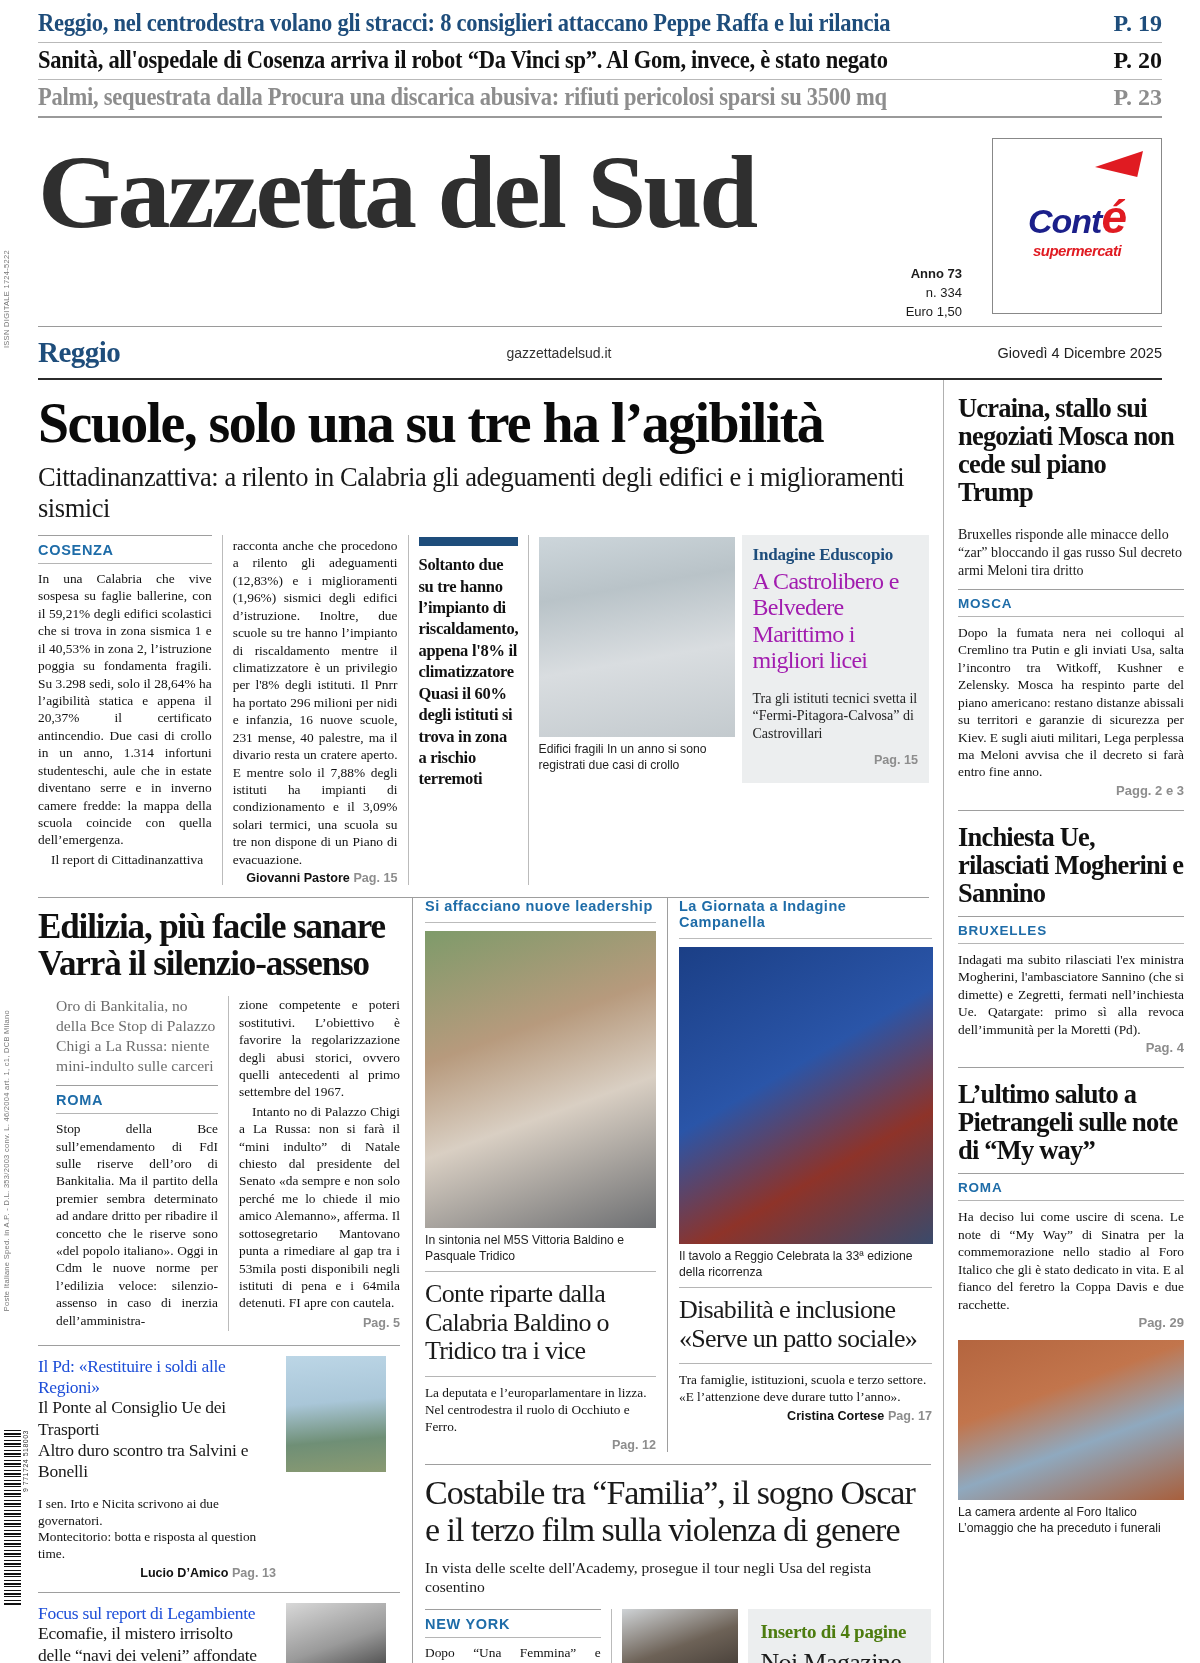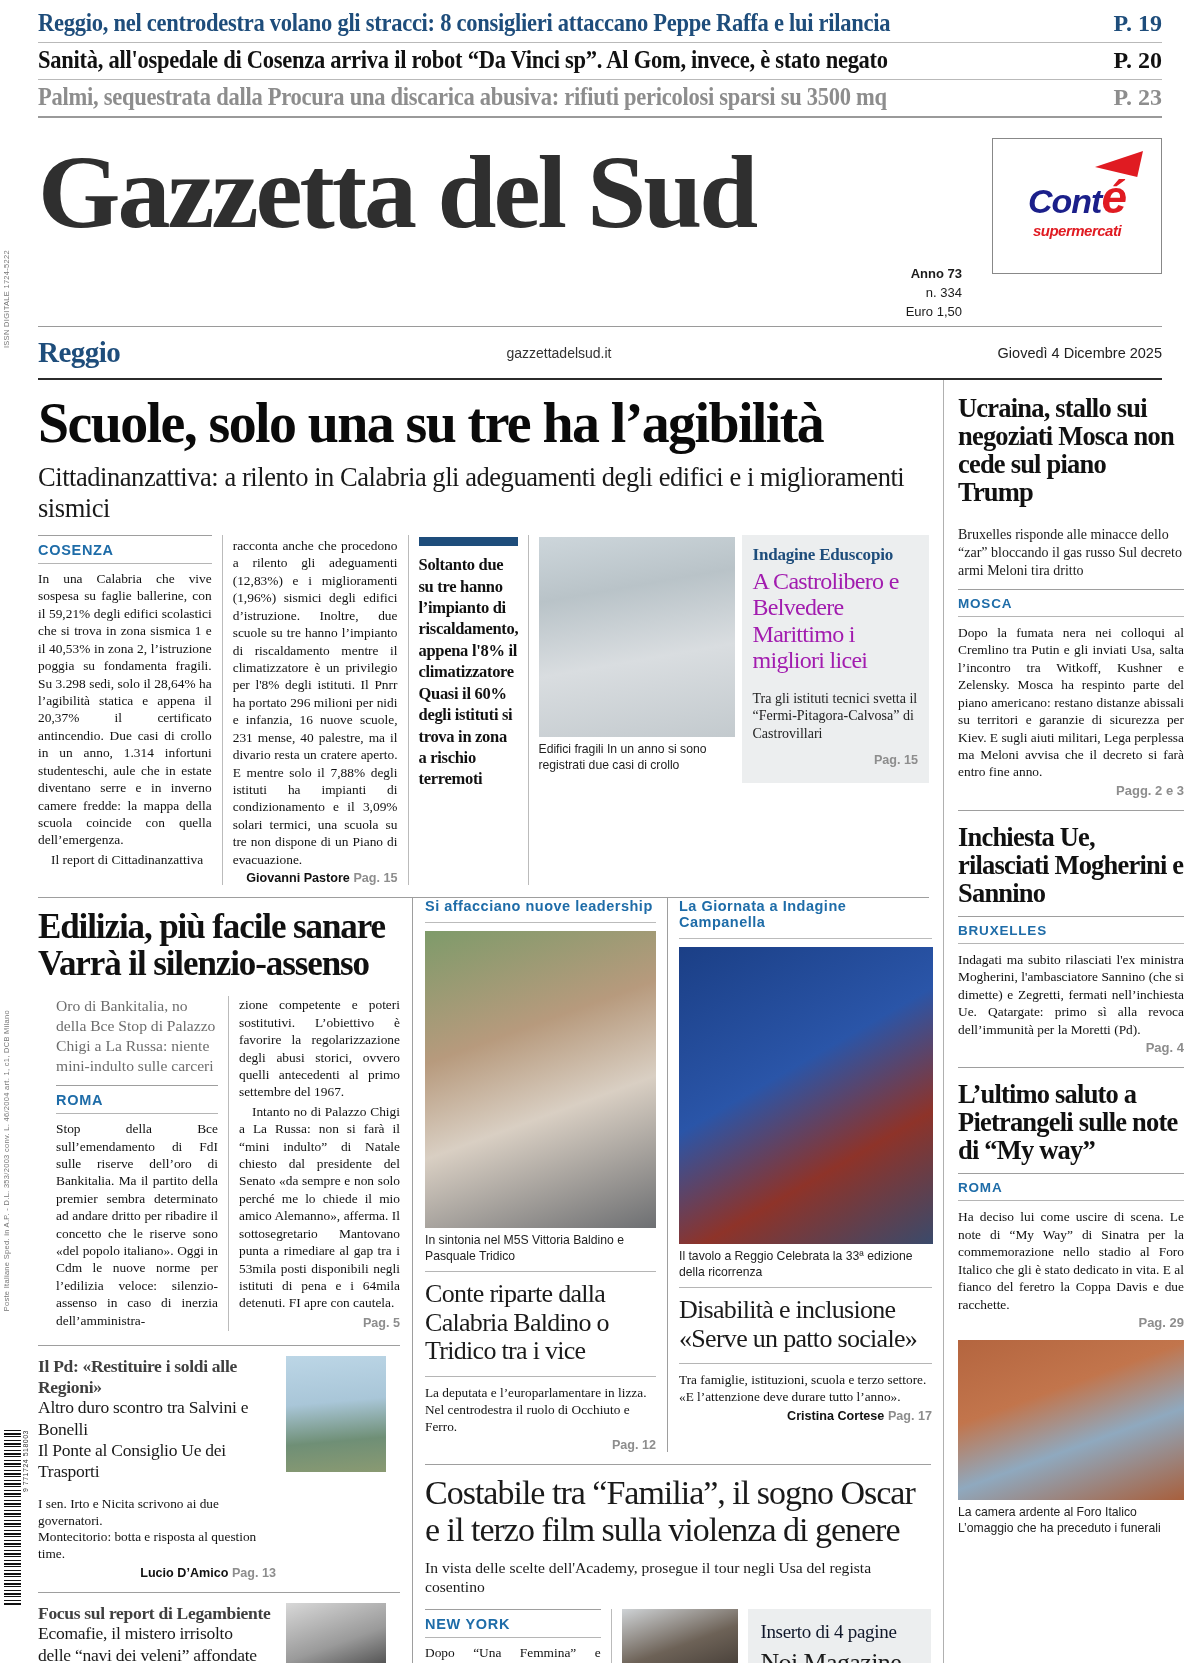--- a/index.html
+++ b/index.html
@@ -68,21 +68,21 @@
     transform:scaleX(1.02); transform-origin:left top;
     font-family:"Liberation Serif", serif;
     padding-top:6px;
   }
   .issue {
     position:absolute; right:200px; bottom:-8px; text-align:right;
     font-family:"Liberation Sans", sans-serif; font-size:13px; line-height:1.45; color:#1b1b1b;
   }
   .issue .b { font-weight:bold; }
   .advert {
-    position:absolute; right:0; top:4px; width:170px; height:136px;
+    position:absolute; right:0; top:4px; width:170px; height:176px;
     border:1px solid #888; background:#fff;
     display:flex; flex-direction:column; align-items:center; justify-content:center;
   }
   .advert .ad-main {
     font-family:"Liberation Sans", sans-serif; font-weight:bold;
     font-size:34px; font-style:italic; line-height:1;
     color:#1b1f8a; letter-spacing:-1px;
   }
   .advert .ad-main .e { color:#e01b22; font-size:46px; }
   .advert .ad-sub {
@@ -161,21 +161,21 @@
   .box-kick {
     font-size:17px; font-weight:bold; color:#1e4d7b; margin-bottom:3px; letter-spacing:-0.2px;
   }
   .box-head { font-size:24px; line-height:1.10; letter-spacing:-0.7px; color:#a21caf; }
   .box-sub { font-size:14px; line-height:1.26; color:#222; margin-top:16px; }
 
   
   .sec-head2 { font-size:35px; font-weight:bold; line-height:1.06; letter-spacing:-1.1px; margin-top:10px; }
   .deck-grey { font-size:15.6px; line-height:1.28; color:#6d6d6d; }
 
-  .minihead-blue { font-size:17.5px; font-weight:bold; color:#404040; letter-spacing:-0.3px; line-height:1.18;}
+  .minihead-blue { font-size:17.5px; font-weight:normal; color:#1d4ed8; letter-spacing:-0.3px; line-height:1.18;}
   .minihead-blk { font-size:17.5px; line-height:1.22; letter-spacing:-0.25px; color:#1a1a1a; }
   .mini-sub { font-size:13.3px; line-height:1.26; margin-top:13px; }
 
   .topic-kick {
     font-family:"Liberation Sans", sans-serif; font-weight:bold; font-size:14.5px;
     color:#1e6ca8; letter-spacing:.5px;
   }
 
   .hl-serif { font-size:26px; line-height:1.1; letter-spacing:-0.7px; color:#1a1a1a; }
   .big-serif { font-size:34px; line-height:1.08; letter-spacing:-1px; color:#1a1a1a; }
@@ -322,22 +322,22 @@
                 <div class="pageref" style="text-align:right;margin-top:4px;">Pag. 5</div>
               </div>
             </div>
           </div>
 
           <div class="rule-med" style="margin-top:14px;"></div>
 
           <div class="flexrow" style="margin-top:10px;">
             <div style="width:248px;padding-right:10px;">
               <div class="minihead-blue">Il Pd: «Restituire i soldi alle Regioni»</div>
+              <div class="minihead-blk">Il Ponte al Consiglio Ue dei Trasporti</div>
               <div class="minihead-blk">Altro duro scontro tra Salvini e Bonelli</div>
-              <div class="minihead-blk">Il Ponte al Consiglio Ue dei Trasporti</div>
               <div class="mini-sub">I sen. Irto e Nicita scrivono ai due governatori.</div>
               <div class="mini-sub" style="margin-top:0;">Montecitorio: botta e risposta al question time.</div>
               <div class="byline">
                 <b>Lucio D’Amico</b>
                 <span>Pag. 13</span>
               </div>
             </div>
             <div class="photo ph-bridge" style="width:100px;height:116px;"></div>
           </div>
 
@@ -403,21 +403,21 @@
                 <div class="kicker">NEW YORK</div>
                 <p class="body">Dopo “Una Femmina” e “Familia” (candidato per l’Italia agli Oscar), Francesco Costabile sta già preparando la sua terza opera, sulla storia vera di una donna impegnata nella lotta contro la criminalità.</p>
 
               </div>
               <div style="width:130px;padding-left:10px;border-left:1px solid #bbb;">
                 <div class="photo ph-woman" style="width:116px;height:124px;"></div>
 
               </div>
               <div style="width:191px;padding-left:8px;">
                 <div class="box-grey" style="height:170px;padding:12px 12px;">
-                  <div style="font-size:19px;font-weight:normal;color:#0f172a;letter-spacing:-0.3px;">Inserto di 4 pagine</div>
+                  <div style="font-size:19px;font-weight:bold;color:#4d7c0f;letter-spacing:-0.3px;">Inserto di 4 pagine</div>
                   <div style="font-size:26px;line-height:1.22;letter-spacing:-0.6px;color:#1a1a1a;margin-top:4px;">
                     <div>Noi Magazine</div>
 
                   </div>
                 </div>
               </div>
             </div>
           </div>
 
         </div>

